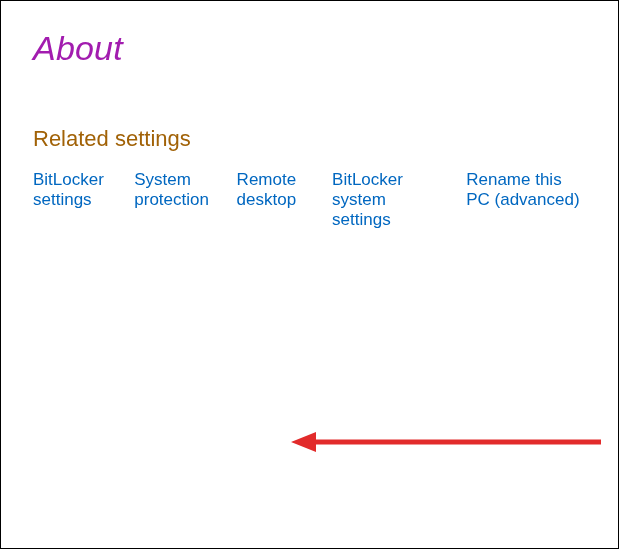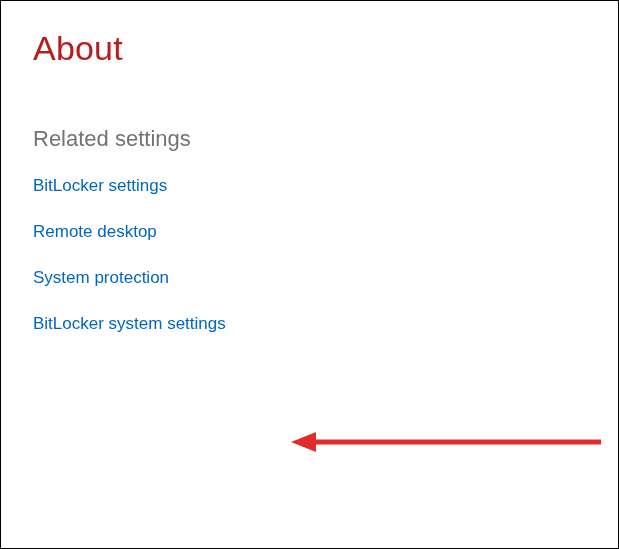--- a/index.html
+++ b/index.html
@@ -12,33 +12,34 @@
       background: #fff;
       width: 619px;
       height: 549px;
       border: 1px solid #000;
       padding: 28px 32px;
       position: relative;
     }
     .page-title {
       font-size: 34px;
       font-weight: 400;
-      color: #b91c1c;
+      color: #a21caf;
       margin-bottom: 58px;
       letter-spacing: 0.2px;
+      font-style: italic;
     }
     .section-heading {
       font-size: 22px;
       font-weight: 400;
-      color: #737373;
-      margin-bottom: 24px;
+      color: #a16207;
+      margin-bottom: 18px;
     }
     .link-list {
       display: flex;
-      flex-direction: column;
+      flex-direction: row;
       gap: 26px;
     }
     .link-item {
       font-size: 17px;
       color: #0067c0;
       cursor: pointer;
       width: fit-content;
     }
     .arrow-annotation {
       position: absolute;
@@ -49,21 +50,22 @@
   </style>
 </head>
 <body>
 
 <h1 class="page-title">About</h1>
 
 <h2 class="section-heading">Related settings</h2>
 
 <div class="link-list">
   <a class="link-item">BitLocker settings</a>
+  <a class="link-item">System protection</a>
   <a class="link-item">Remote desktop</a>
-  <a class="link-item">System protection</a>
   <a class="link-item">BitLocker system settings</a>
+  <a class="link-item">Rename this PC (advanced)</a>
 </div>
 
 <svg class="arrow-annotation" width="310" height="30" viewBox="0 0 310 30">
   <line x1="310" y1="15" x2="20" y2="15" stroke="#e22b2b" stroke-width="5"></line>
   <polygon points="0,15 25,5 25,25" fill="#e22b2b"></polygon>
 </svg>
 
 </body></html>

